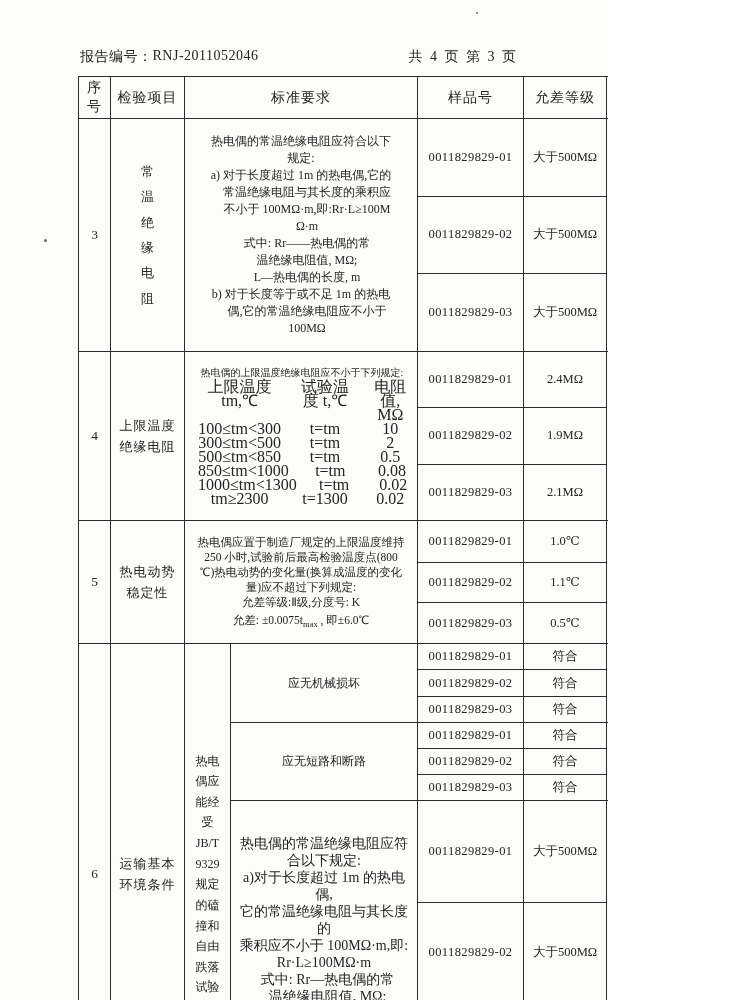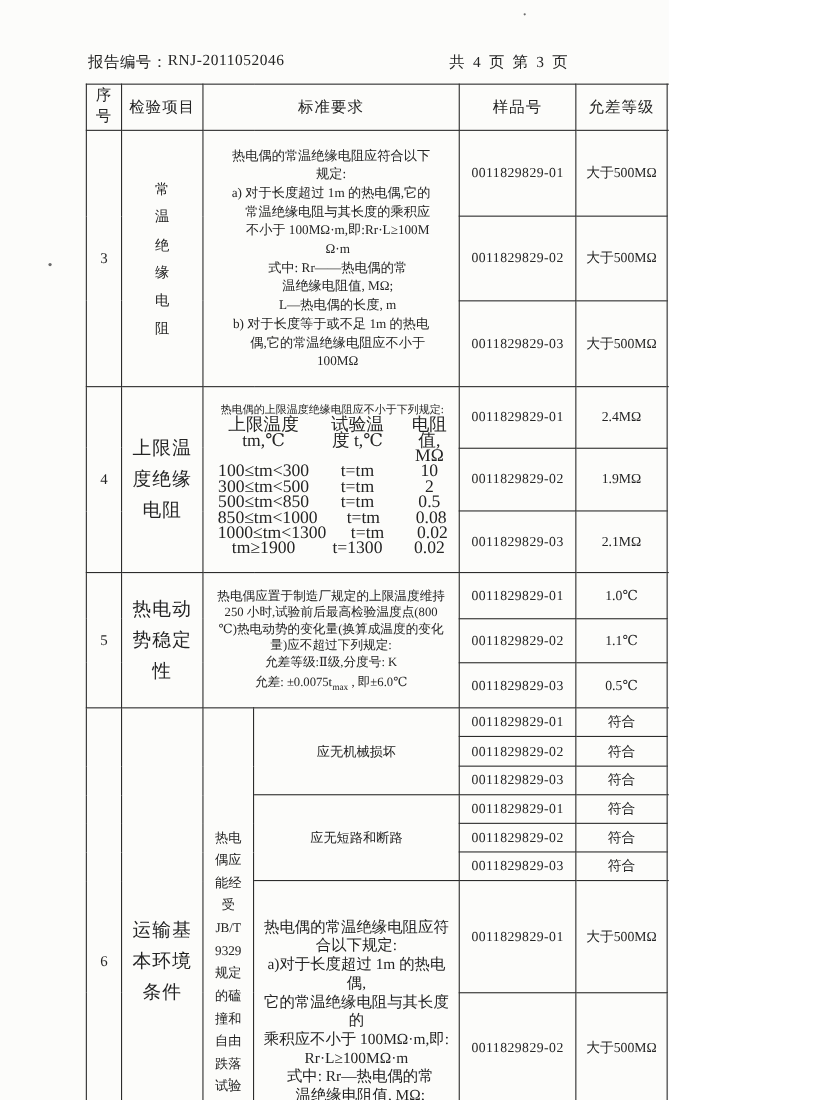--- a/index.html
+++ b/index.html
@@ -19,23 +19,23 @@
   tr.r4       { height:38px; }  tr.r4b { height:39px; }
   tr.r5       { height:33px; }  tr.r5b { height:32px; }
   tr.r6s      { height:26px; }  tr.r6sb { height:27px; }
   tr.r6big    { height:73px; }
 
   th.hcell { font-size:14px; letter-spacing:1px; }
   .no-wrap2 { width:16px; margin:0 auto; word-break:break-all; line-height:1.35; }
 
   td.c-no { font-size:13.5px; }
   .vert-name { width:15px; margin:0 auto; word-break:break-all; line-height:1.95; font-size:13px; }
-  .name-wrap { width:57px; margin:11px auto; font-size:17px; line-height:1.65; letter-spacing:1px; text-align:center; }
-
-  td.c-std { text-align:left; vertical-align:top; padding:14px 5px; }
+  .name-wrap { width:57px; margin:11px auto; font-size:13px; line-height:1.65; letter-spacing:1px; text-align:center; }
+
+  td.c-std { text-align:left; vertical-align:top; padding:14px 5px;font-family:Liberation Serif, serif; }
   .std-text { white-space:pre-wrap; font-size:12px; line-height:17px; }
   .std5 { font-size:11.5px; line-height:15px; }
   .std6 { font-size:14px; line-height:17px;margin-top:20px; }
   .tol-line { font-size:11.5px; margin-top:3px; }
   .tol-line sub { font-size:8.5px; }
 
   .mini-intro { font-size:10px; line-height:14px; white-space:nowrap; padding-left:2px;text-align:center; }
   .mini-row { display:flex; font-size:16px; line-height:14px; padding-left:8px;gap:16px; }
   .mg1 { width:96px; } .mg2 { width:64px; } .mg3 { width:50px; }
 
@@ -156,21 +156,21 @@
           <span class="mg1">850≤tm&lt;1000</span>
           <span class="mg2">t=tm</span>
           <span class="mg3">0.08</span>
         </div>
         <div class="mini-row">
           <span class="mg1">1000≤tm&lt;1300</span>
           <span class="mg2">t=tm</span>
           <span class="mg3">0.02</span>
         </div>
         <div class="mini-row">
-          <span class="mg1">tm≥1900</span>
+          <span class="mg1">tm≥2300</span>
           <span class="mg2">t=1300</span>
           <span class="mg3">0.02</span>
         </div>
       </td>
       <td class="c-sample">0011829829-01</td>
       <td class="c-result">2.4MΩ</td>
       <td class="c-concl" rowspan="3">合格</td>
     </tr>
     <tr class="r4b">
       <td class="c-sample">0011829829-02</td>

